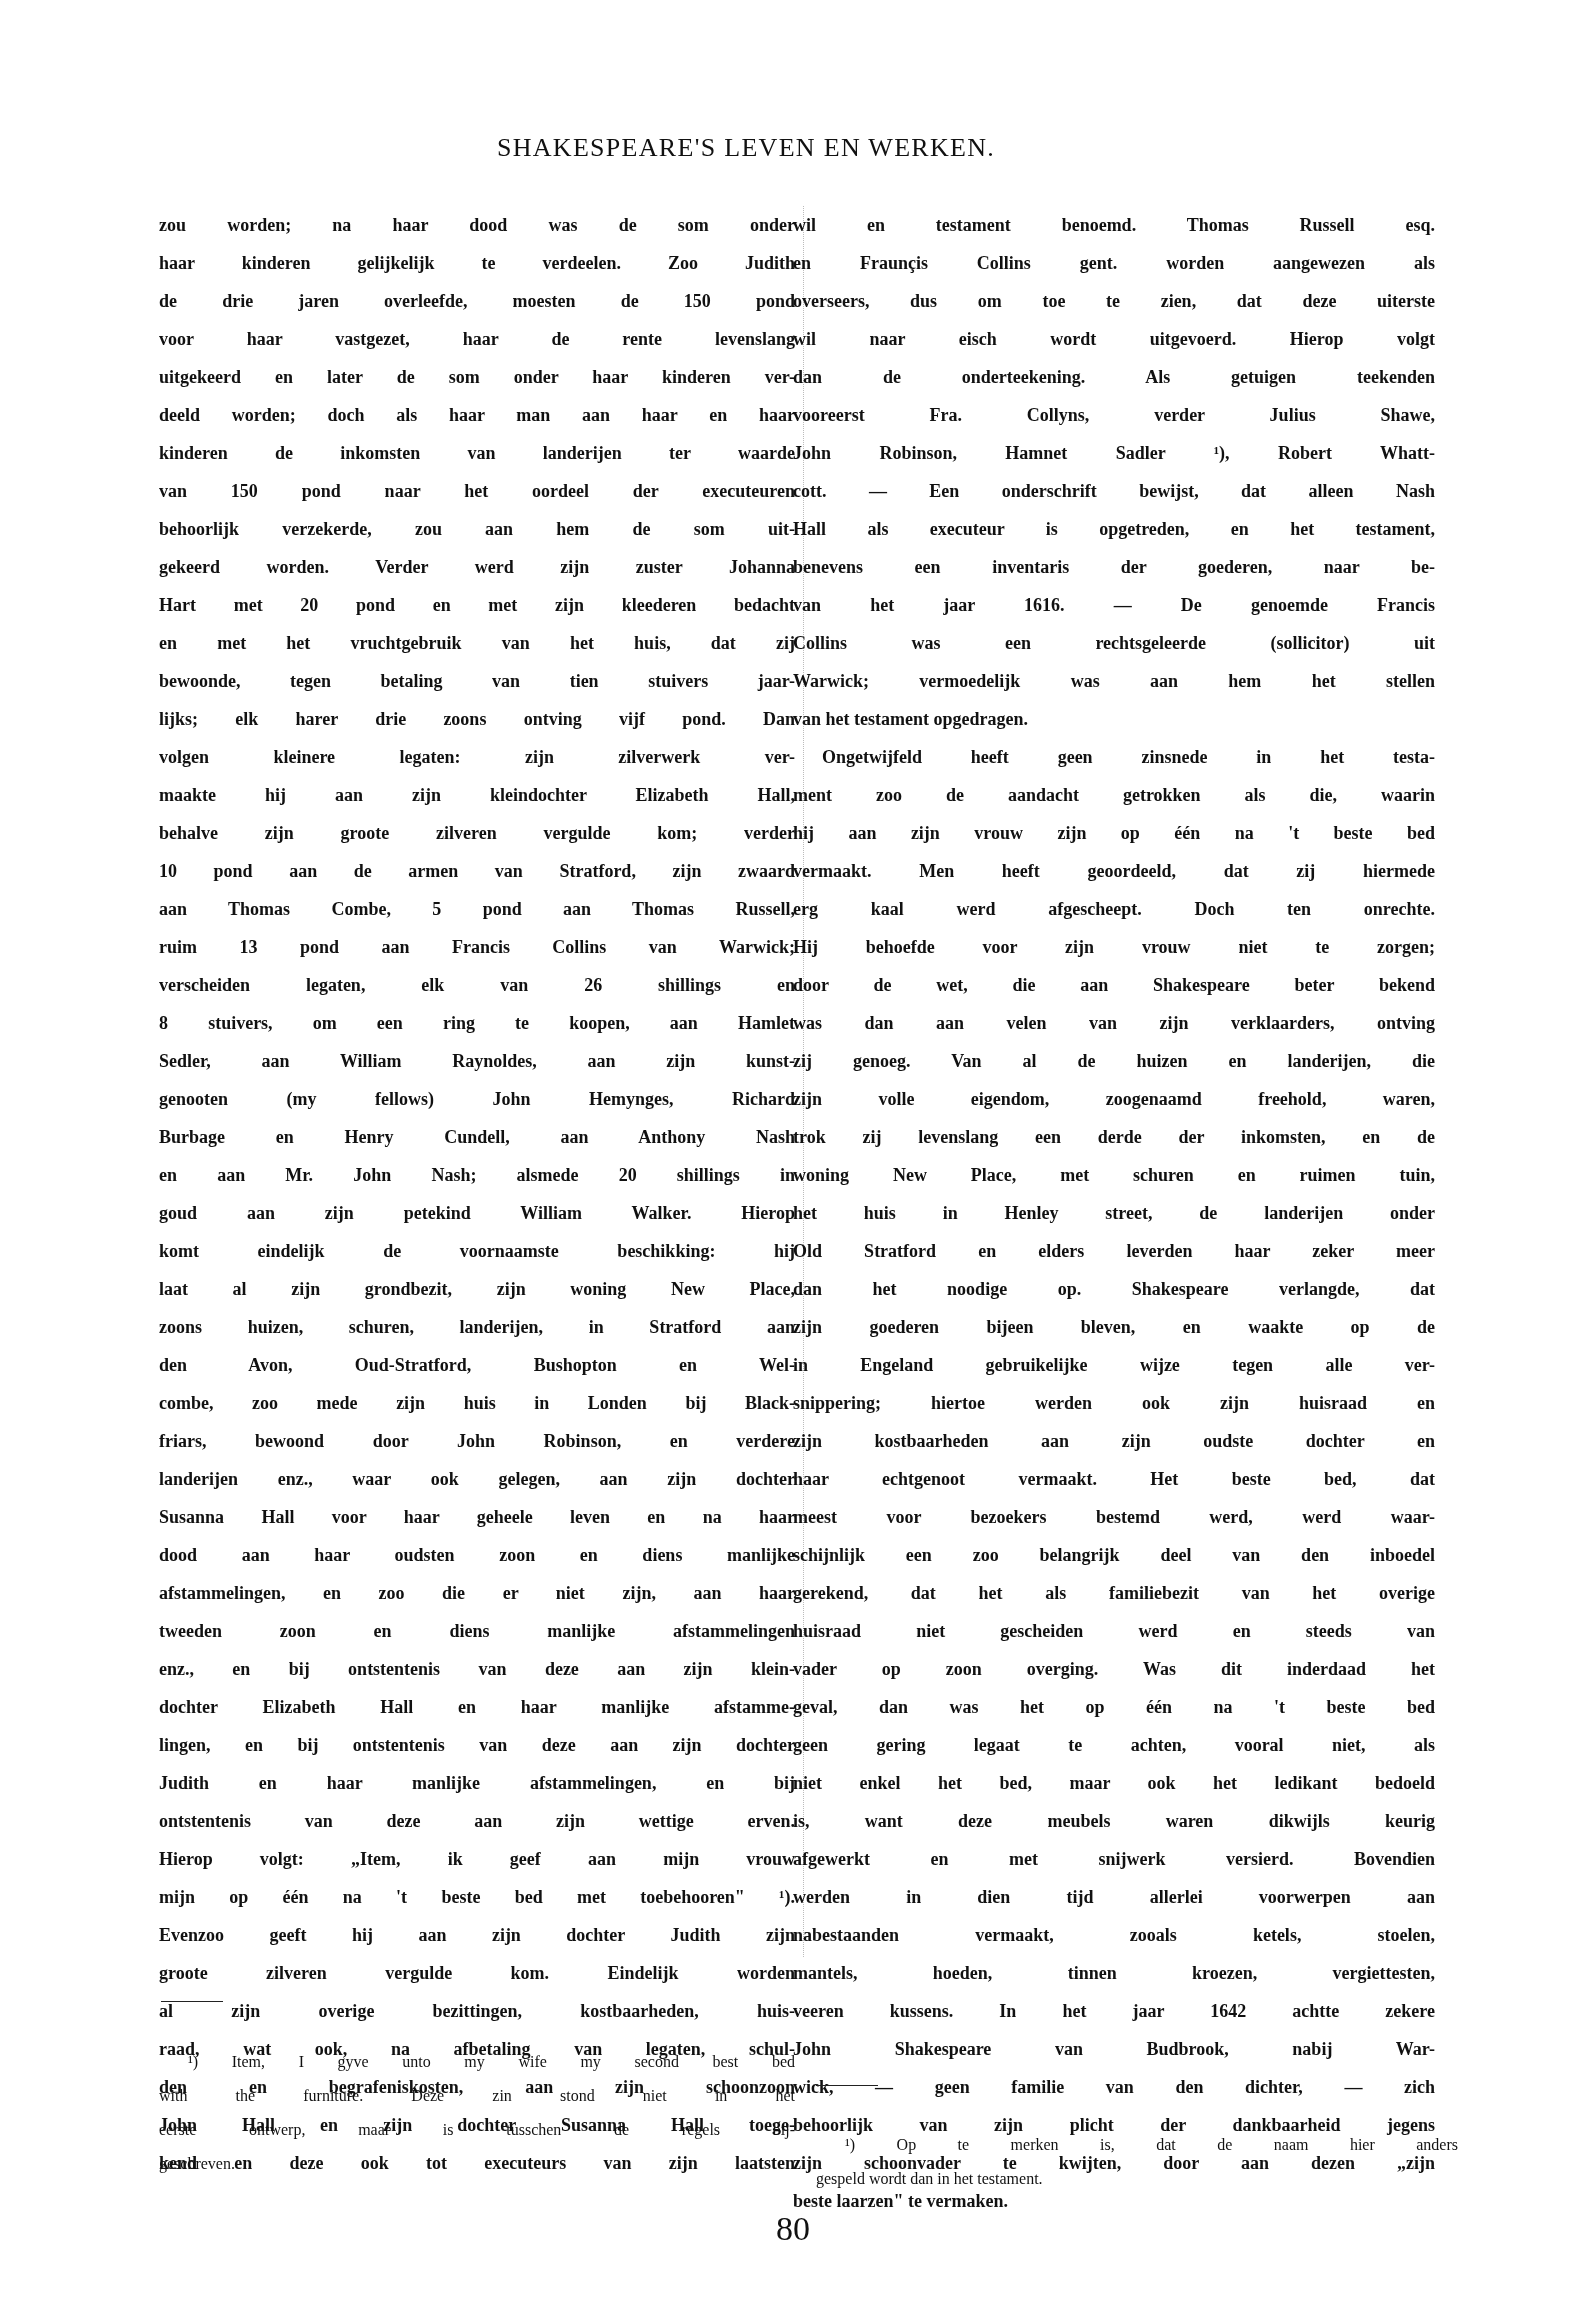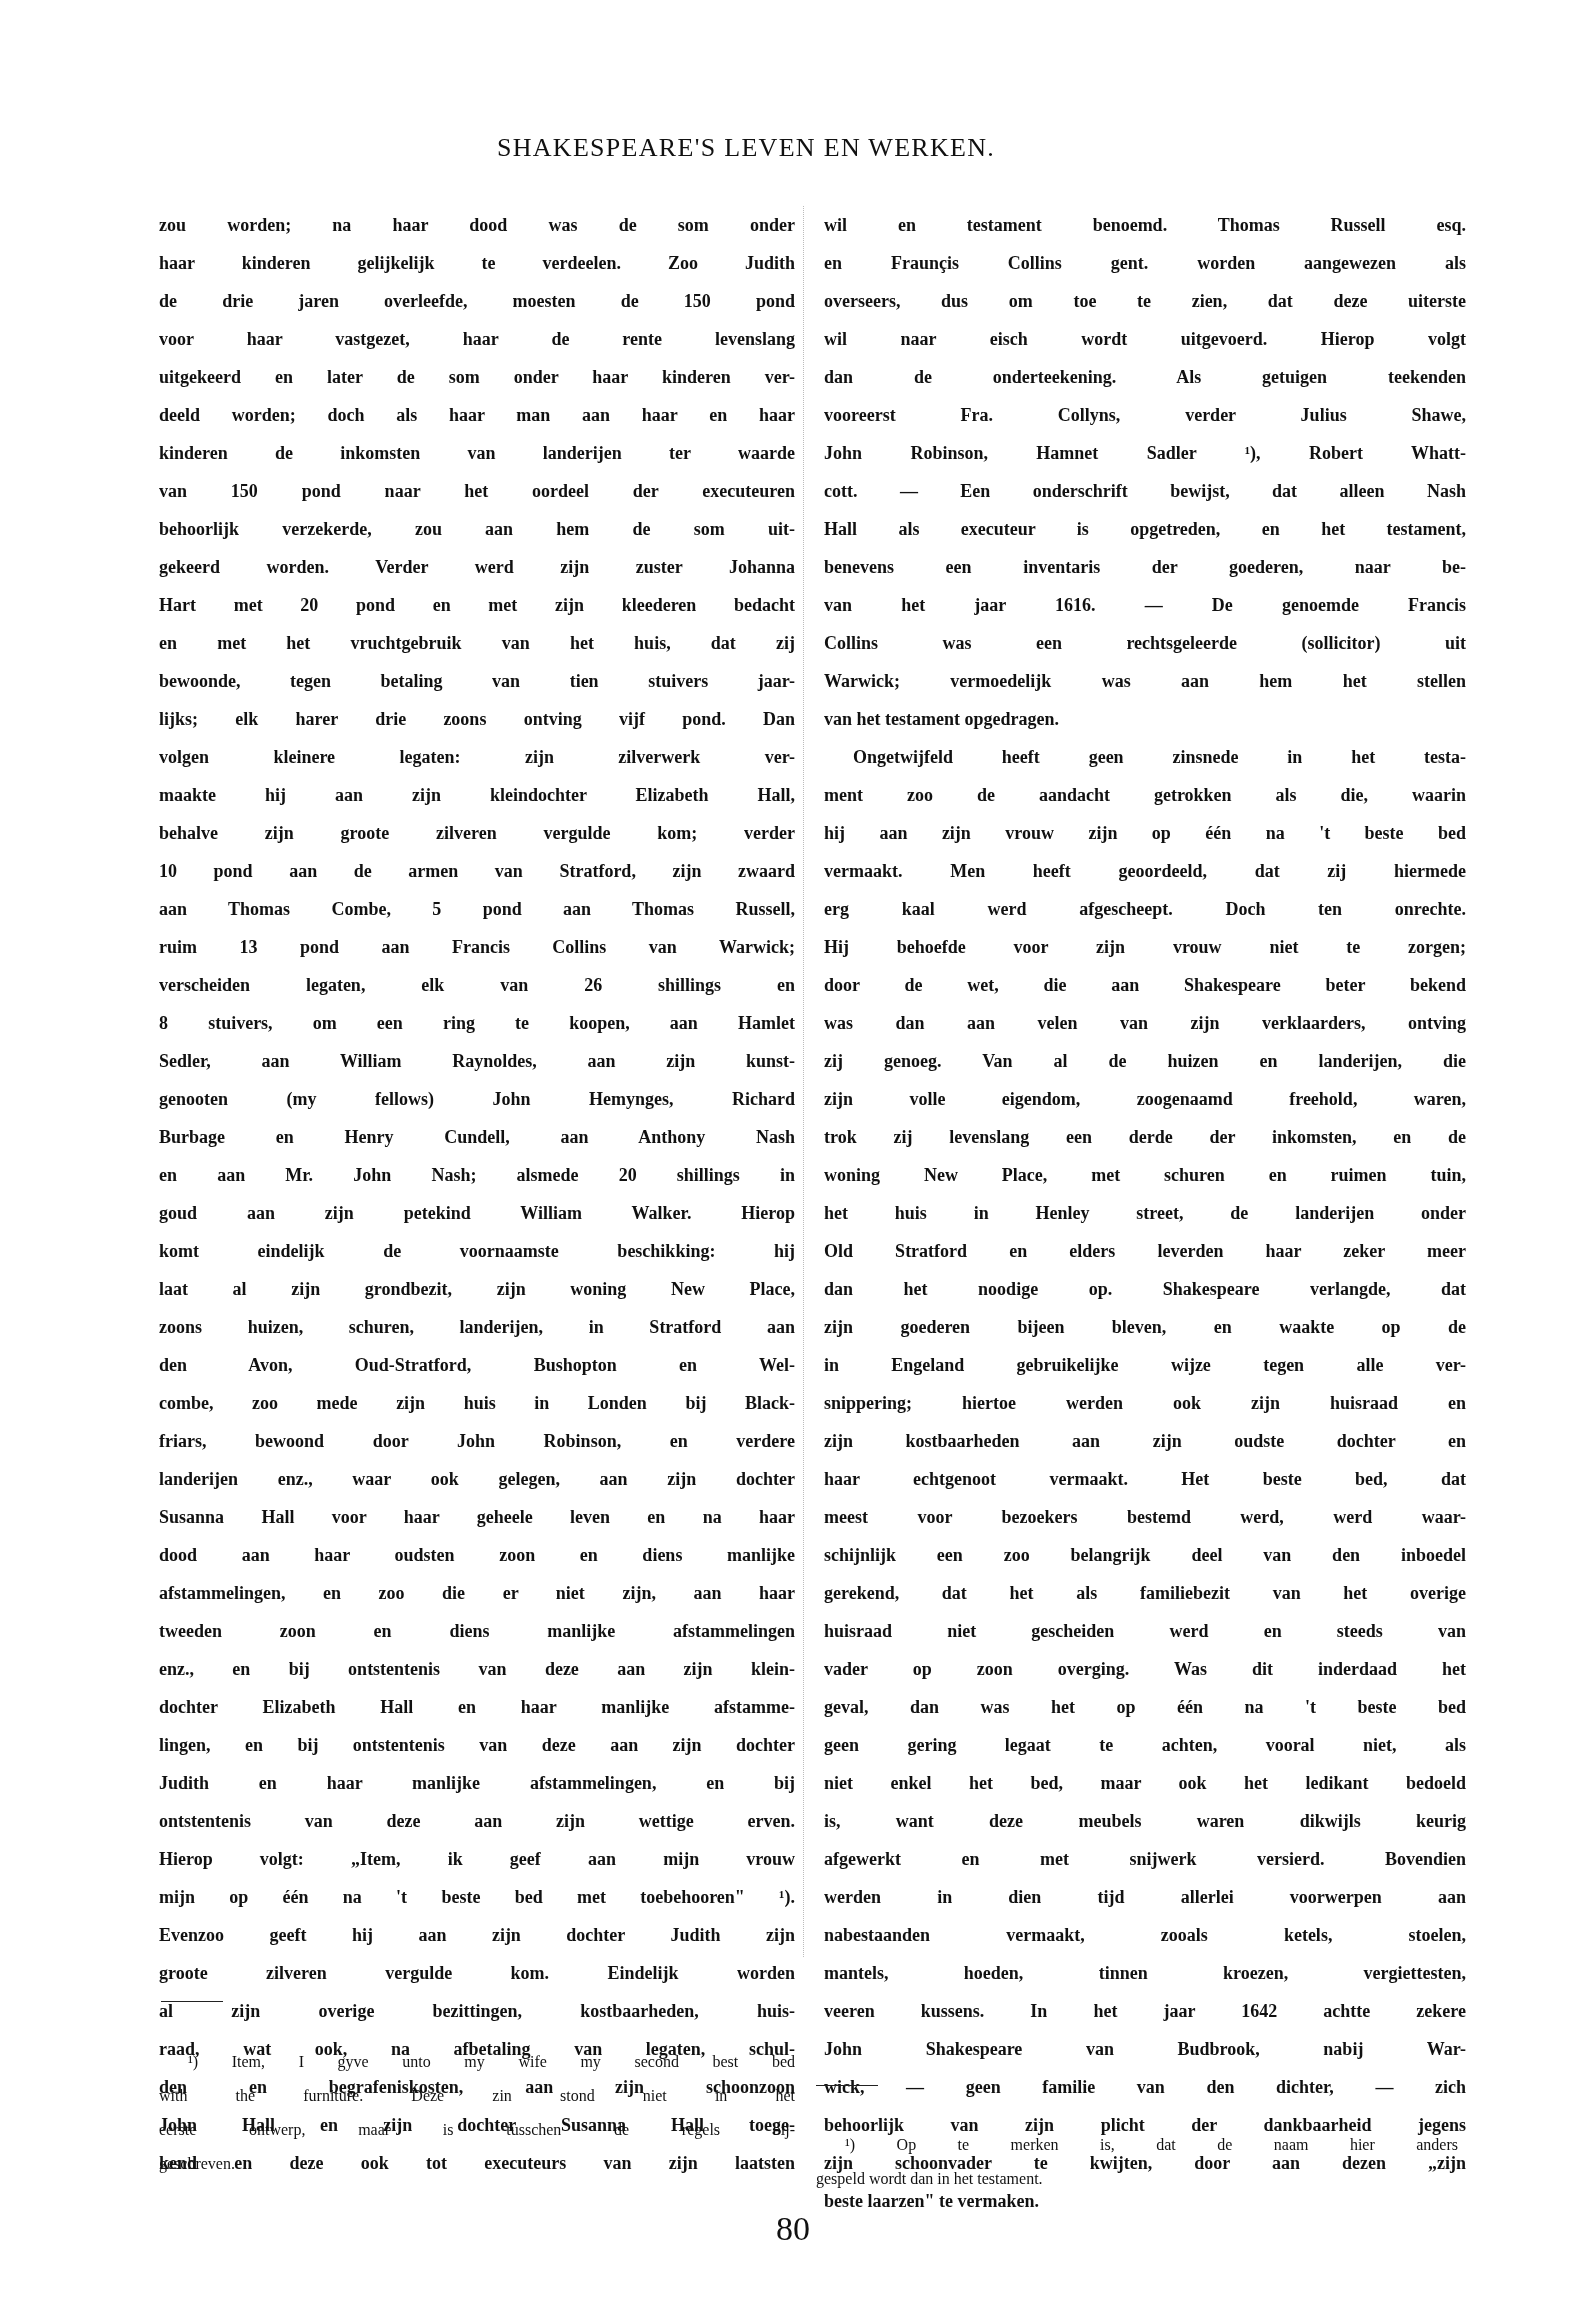--- a/index.html
+++ b/index.html
@@ -2,21 +2,21 @@
 <html style="font-size:10.4px"><head>
 <meta charset="utf-8">
 <style>
   html, body { margin: 0; padding: 0; background: #ffffff; }
   body { width: 1586px; height: 2319px; position: relative; overflow: hidden;
          font-family: "Liberation Serif", "DejaVu Serif", serif; color: #111111; }
   .running-head { position: absolute; top: 133px; left: 0; width: 1492px; text-align: center;
                   font-size: 26px; letter-spacing: 1.3px; }
   .col { position: absolute; top: 206px; width: 636px; font-size: 18px; line-height: 38px; font-weight: bold; }
   .col-left { left: 159px; }
-  .col-right { left: 824px; width: 642px; }
+  .col-right { left: 793px; width: 642px; }
   .line { display: block; text-align: justify; text-align-last: justify; white-space: nowrap; height: 38px; overflow: visible; }
   .line.last { text-align-last: left; }
   .line.indent { padding-left: 29px; }
   .col-rule { position: absolute; top: 206px; left: 803px; height: 1751px; border-left: 1.3px dotted #bbbbbb; }
   .fn-rule { position: absolute; height: 1.3px; background: #222; width: 62px; }
   .footnote { position: absolute; font-size: 16px; line-height: 34px; width: 636px; margin-top: 12px; }
   .footnote .line { height: 34px; }
   .page-number { position: absolute; top: 2210px; left: 0; width: 1586px; text-align: center; font-size: 34px; }
 </style>
 </head>

